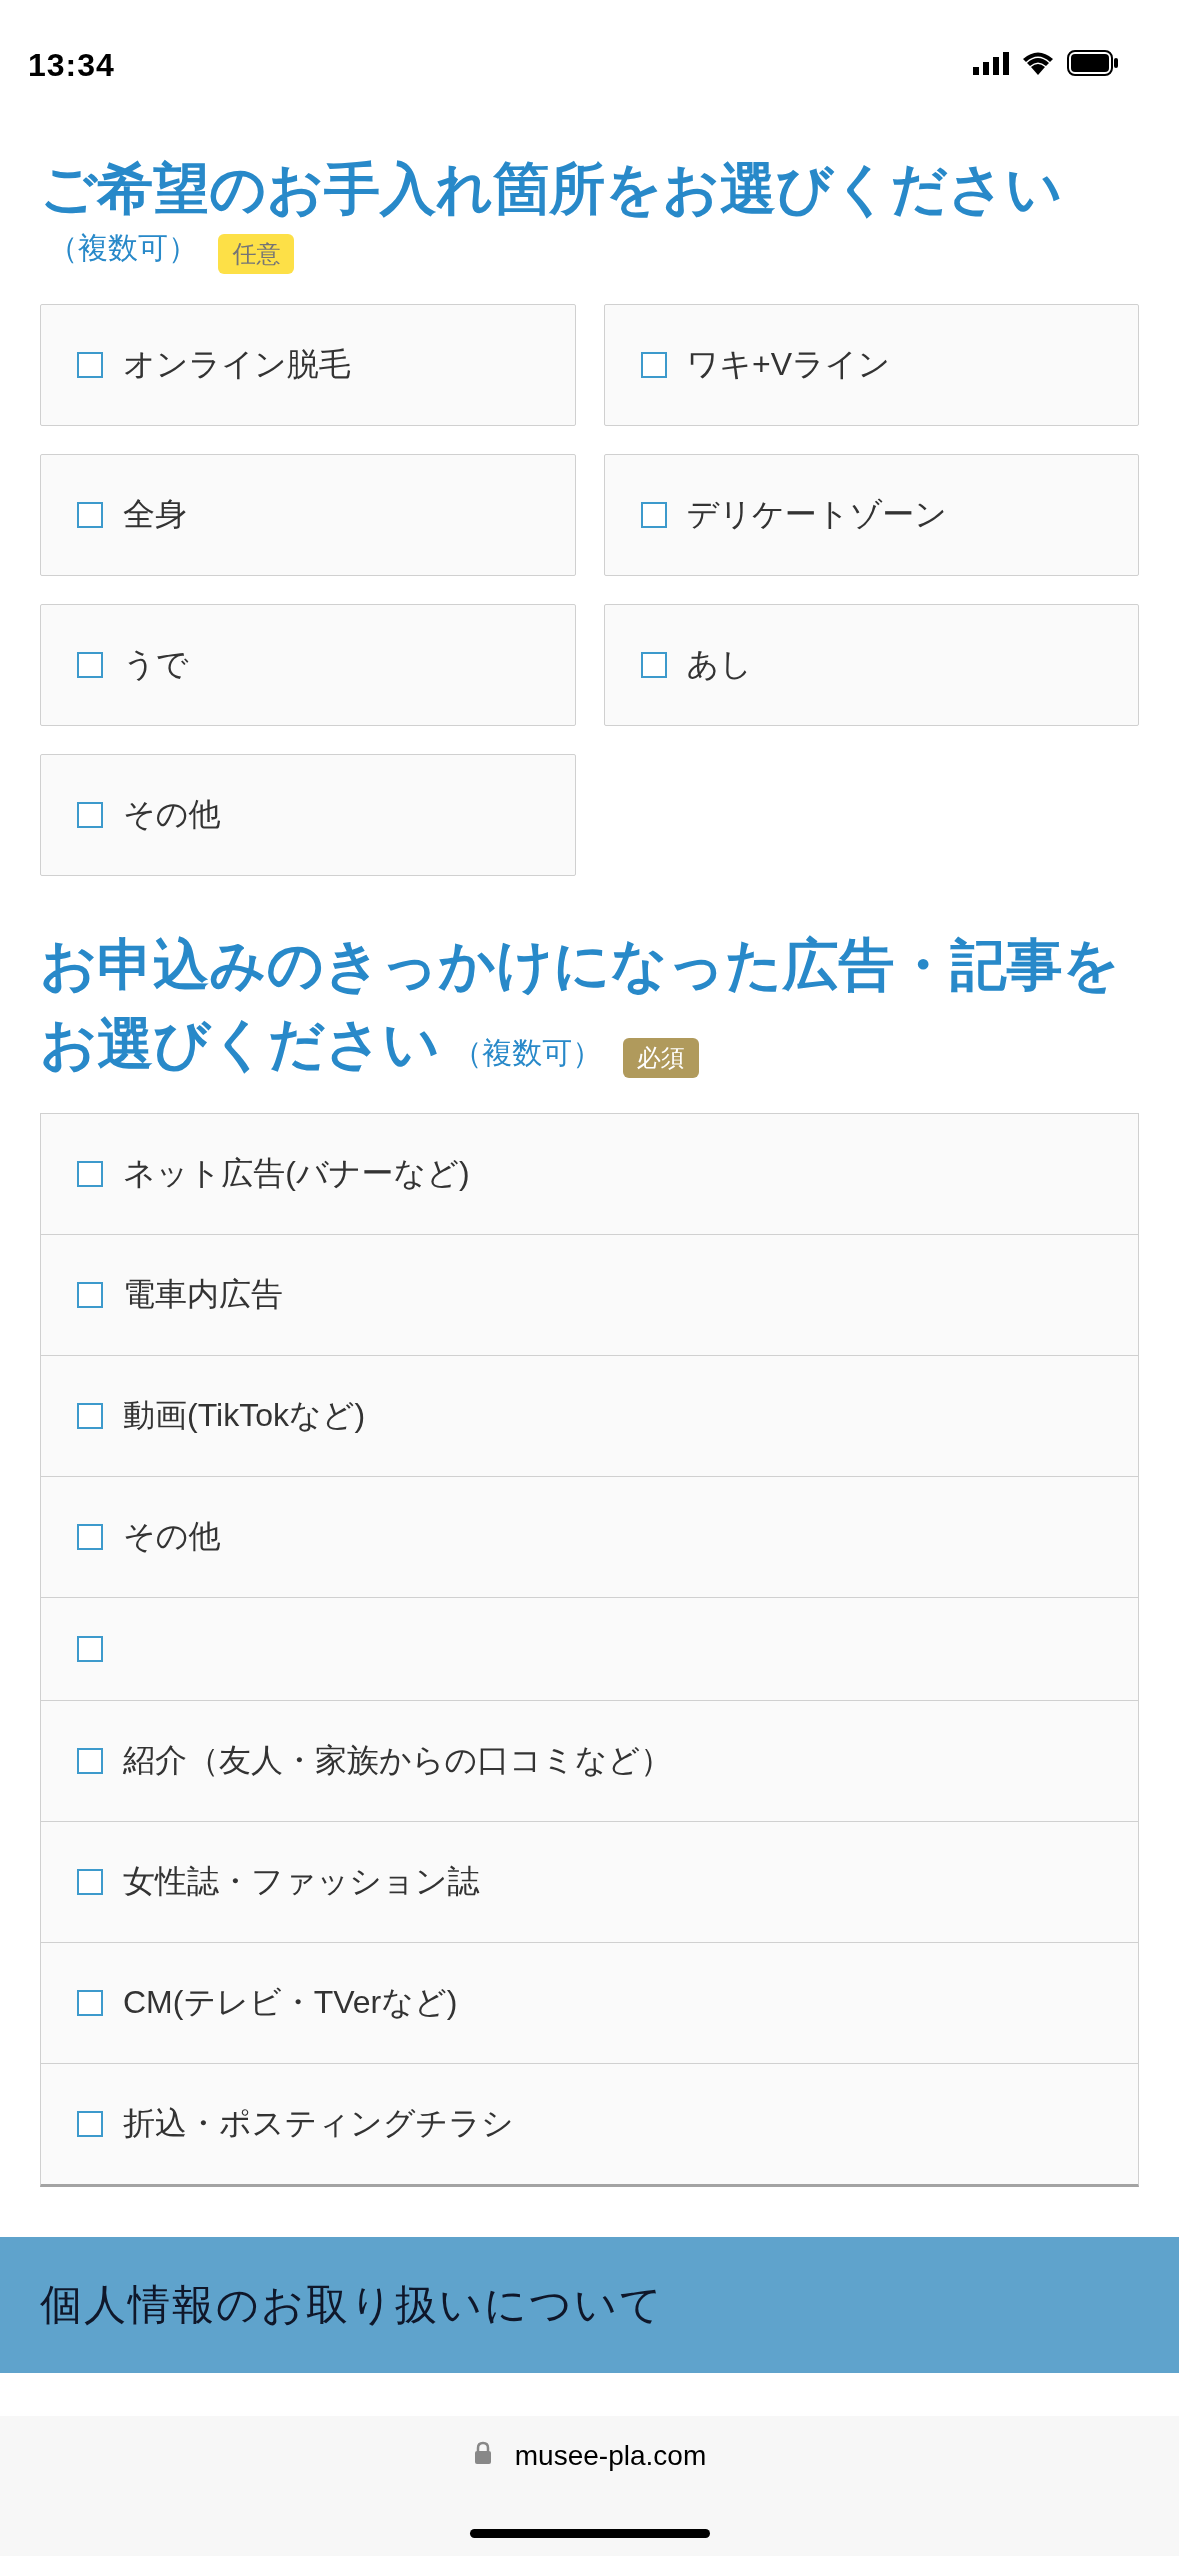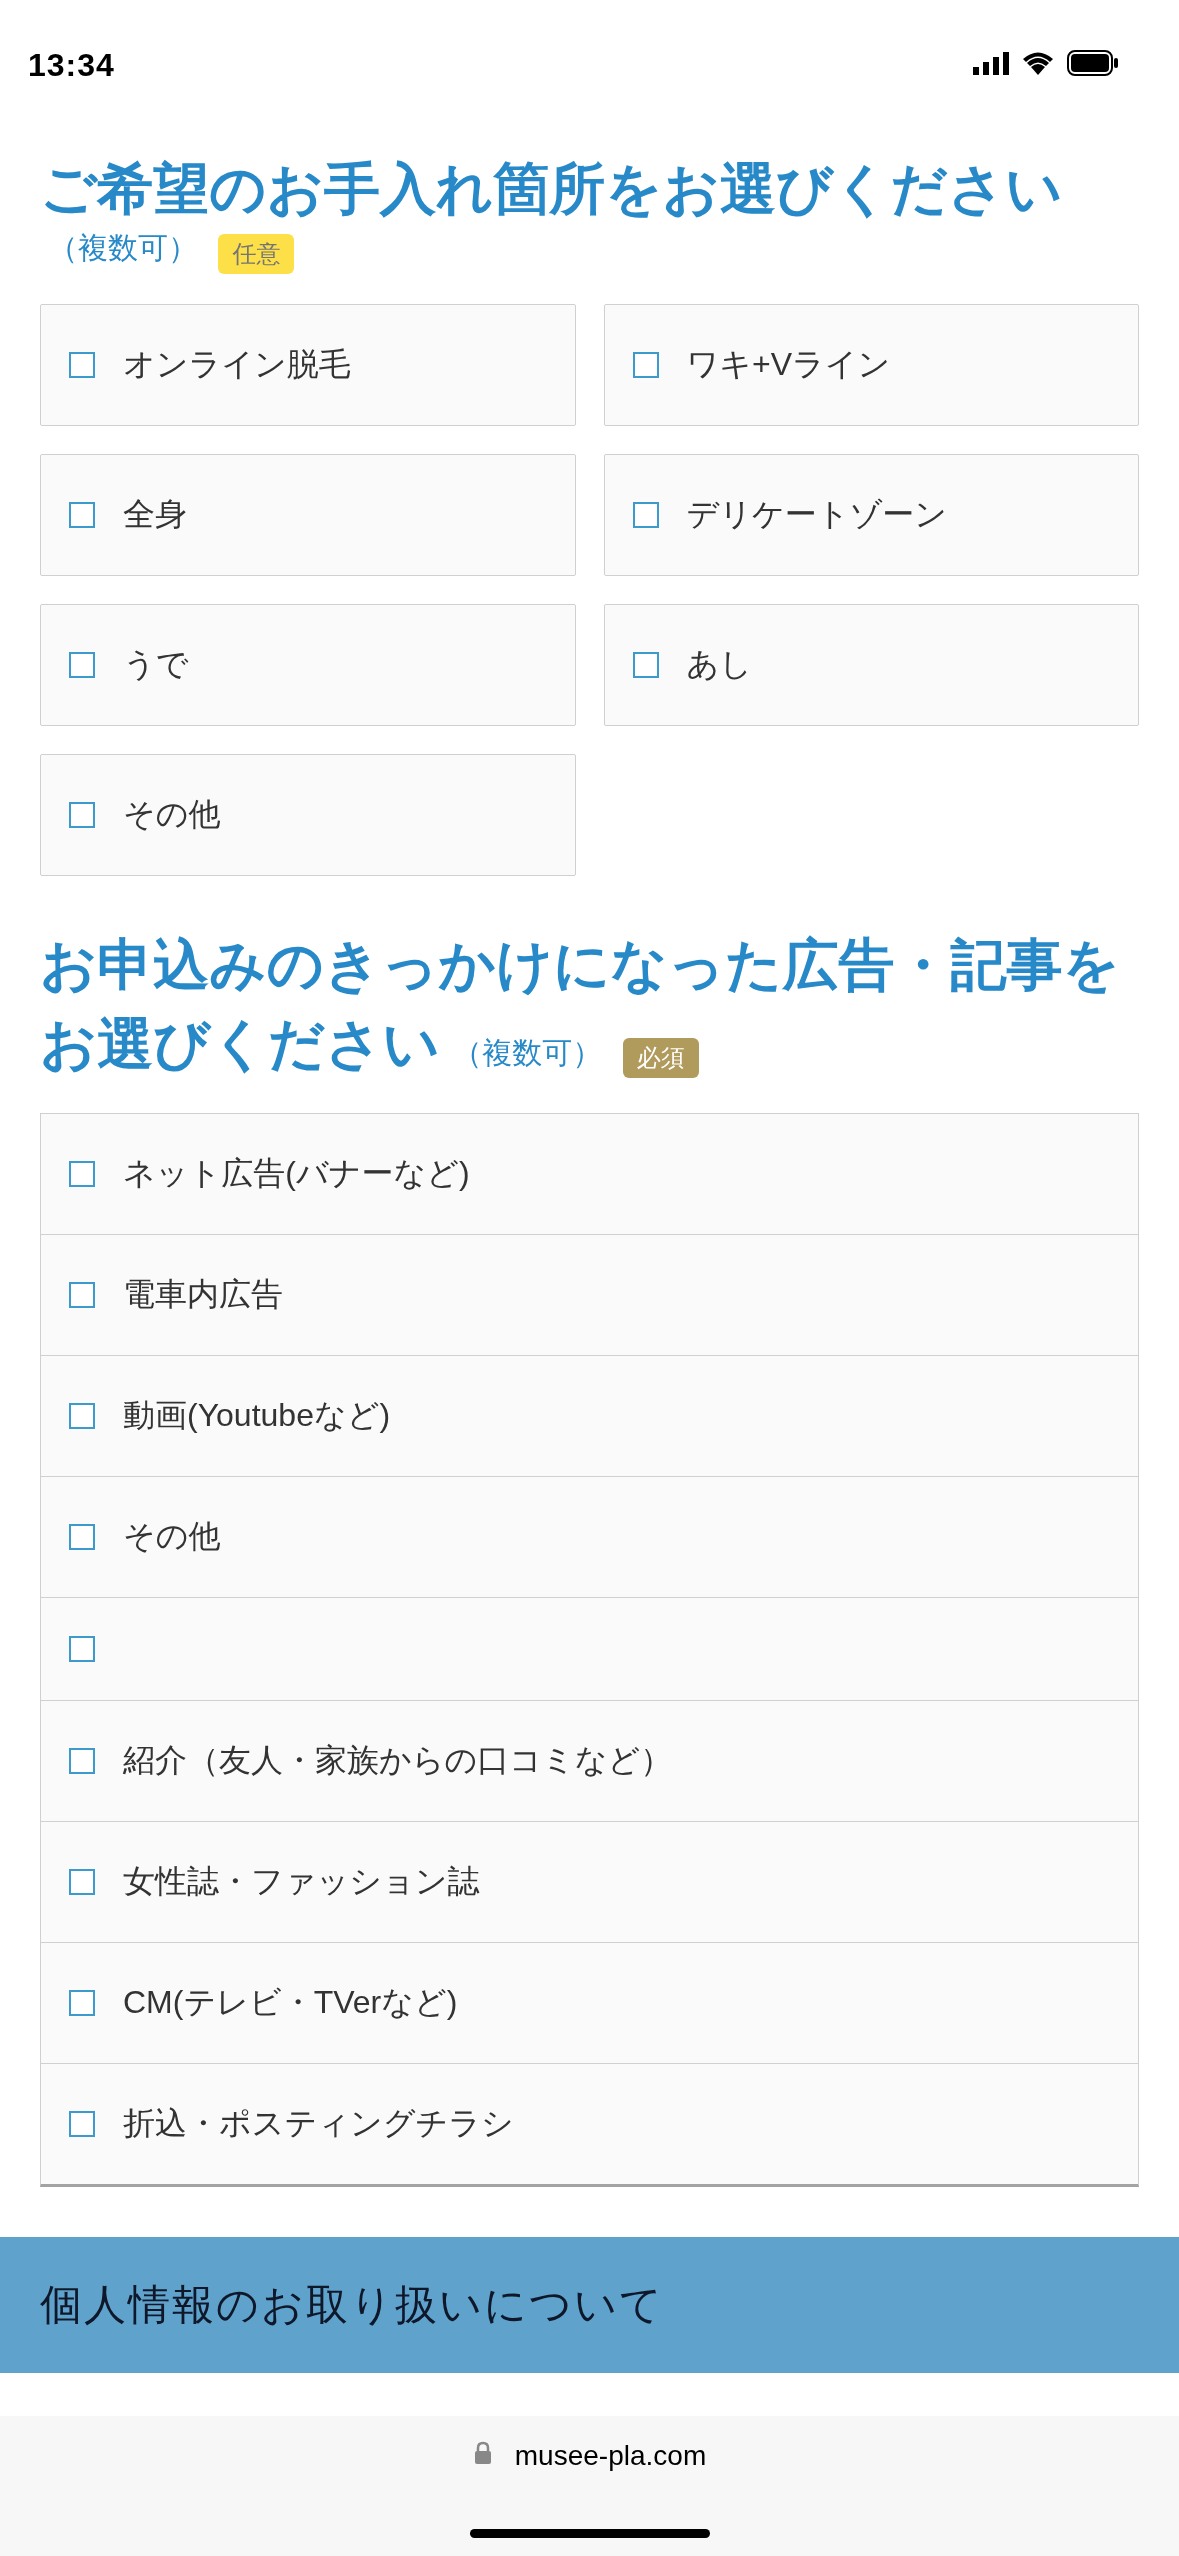--- a/index.html
+++ b/index.html
@@ -81,22 +81,22 @@
     .checkbox-list {
       display: flex;
       flex-direction: column;
       justify-content: space-between;
     }
     .checkbox-item {
       display: flex;
       align-items: center;
       background: #fafafa;
       border: 1px solid #d0d0d0;
-      padding: 38px 28px;
-      gap: 28px;
+      padding: 38px 36px;
+      gap: 20px;
     }
     .checkbox-list .checkbox-item {
       border-bottom: none;
     }
     .checkbox-list .checkbox-item:last-child {
       border-bottom: 3px solid #a3a3a3;
     }
     .checkbox-grid .checkbox-item {
       border-radius: 2px;
     }
@@ -242,21 +242,21 @@
         <div class="checkbox-item">
           <div class="checkbox"></div>
           <span class="checkbox-label">ネット広告(バナーなど)</span>
         </div>
         <div class="checkbox-item">
           <div class="checkbox"></div>
           <span class="checkbox-label">電車内広告</span>
         </div>
         <div class="checkbox-item">
           <div class="checkbox"></div>
-          <span class="checkbox-label">動画(Youtubeなど)</span>
+          <span class="checkbox-label">動画(TikTokなど)</span>
         </div>
         <div class="checkbox-item">
           <div class="checkbox"></div>
           <span class="checkbox-label">その他</span>
         </div>
         <div class="checkbox-item">
           <div class="checkbox"></div>
         </div>
         <div class="checkbox-item">
           <div class="checkbox"></div>

